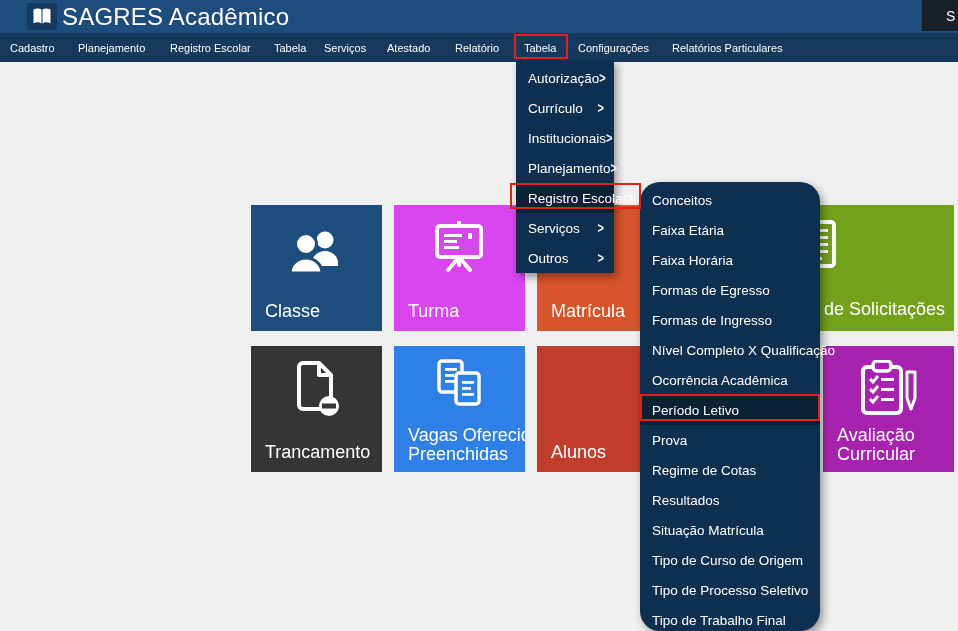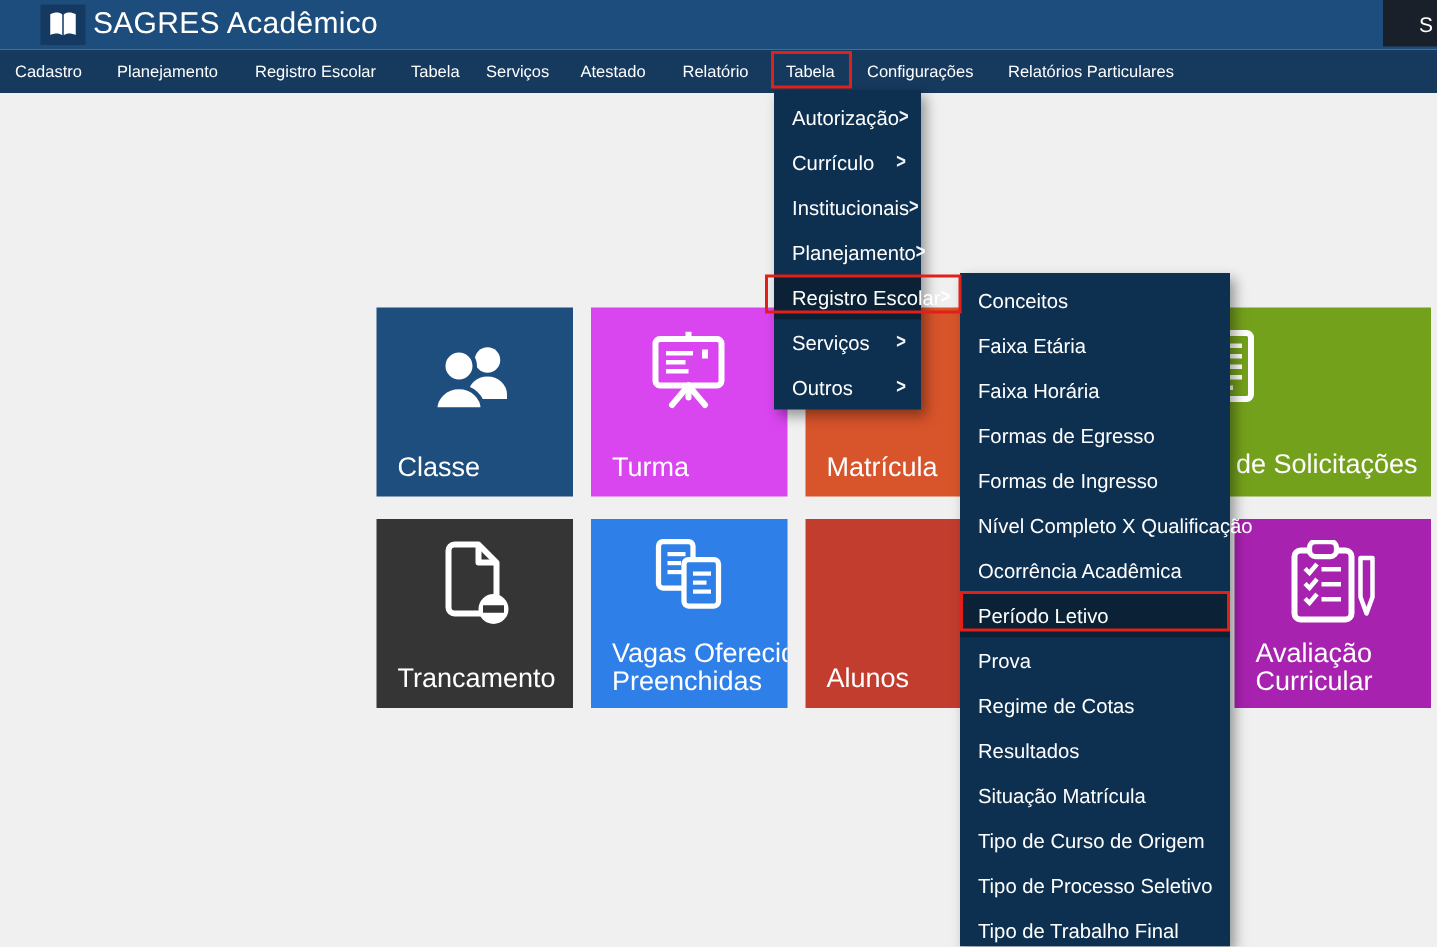--- a/index.html
+++ b/index.html
@@ -14,21 +14,21 @@
   .header {
     position:absolute; left:0; top:0; width:958px; height:33px;
     background:#1d4d7c;
   }
   .logo-box {
     position:absolute; left:27px; top:3px; width:30px; height:27px;
     background:#153a61; display:flex; align-items:center; justify-content:center;
   }
   .app-title {
     position:absolute; left:62px; top:0; height:33px; display:flex; align-items:center;
-    color:#ffffff; font-size:20px; font-weight:400; letter-spacing:.2px;
+    color:#ffffff; font-size:24px; font-weight:400; letter-spacing:.2px;
   }
   .account-box {
     position:absolute; right:0; top:0; width:36px; height:31px;
     background:#1a202a; color:#fff; font-size:14px;
     display:flex; align-items:center; padding-left:24px;
   }
   
   .menubar {
     position:absolute; left:0; top:33px; width:958px; height:29px;
     background:#16395e;
@@ -54,21 +54,21 @@
   .tile-avaliacao   { left:823px; top:346px; width:131px; height:126px; background:#a822b0;padding-left:12px; }
   .tile-solicitacoes .tile-label { left:144px; bottom:12px; }
   .two-line { bottom:8px; }
   
   .panel {
     position:absolute; background:#0e3050; z-index:10;
     box-shadow:3px 4px 8px rgba(0,0,0,.38);
     padding-top:3px;
   }
   .dd-panel  { left:516px; top:60px;  width:98px; height:213px; }
-  .sub-panel { left:640px; top:182px; width:180px; height:449px; }
+  .sub-panel { left:640px; top:182px; width:180px; height:449px;border-radius:20px; }
   .row {
     height:30px; display:flex; align-items:center;
     color:#ffffff; font-size:13.5px; white-space:nowrap; cursor:default;
   }
   .dd-panel .row  { padding:0 10px 0 12px; justify-content:space-between; }
   .sub-panel .row { padding:0 10px 0 12px; }
   .row.hl { background:#0a2136; }
   .chev { font-size:11px; font-weight:700; transform:scaleY(1.25); opacity:.95; }
   
   .ann {

